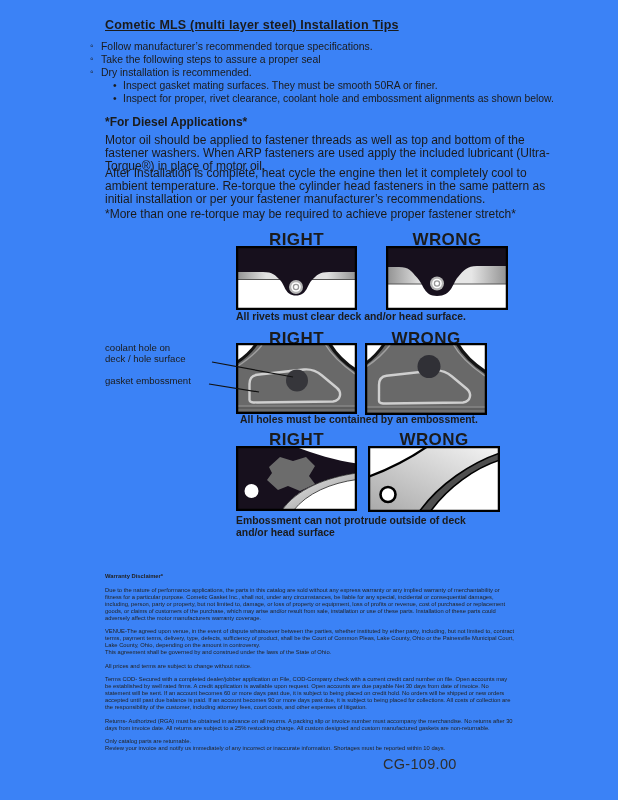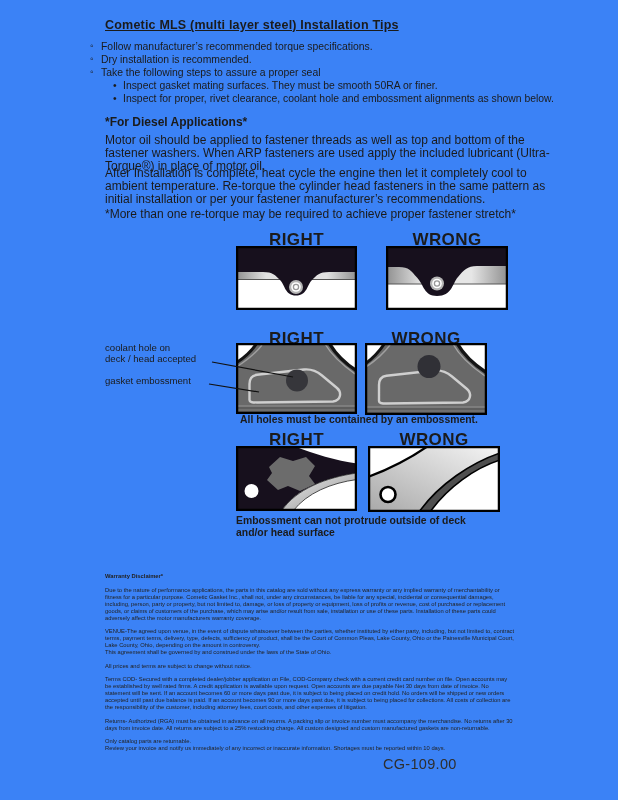--- a/index.html
+++ b/index.html
@@ -26,22 +26,22 @@
 </style>
 </head>
 <body>
 
 <div class="page">
 
   <div class="abs title" style="left:105px;top:18px;">Cometic MLS (multi layer steel) Installation Tips</div>
 
   <div class="abs" style="left:90px;top:40px;width:470px;">
     <div class="bullet">Follow manufacturer’s recommended torque specifications.</div>
+    <div class="bullet">Take the following steps to assure a proper seal</div>
     <div class="bullet">Dry installation is recommended.</div>
-    <div class="bullet">Take the following steps to assure a proper seal</div>
     <div class="sub-bullet">Inspect gasket mating surfaces.  They must be smooth 50RA or finer.</div>
     <div class="sub-bullet">Inspect for proper, rivet clearance, coolant hole and embossment alignments as shown below.</div>
   </div>
 
   <div class="abs h2" style="left:105px;top:115px;">*For Diesel Applications*</div>
   <div class="abs body-text" style="left:105px;top:134px;width:448px;">Motor oil should be applied to fastener threads as well as top and bottom of the fastener washers. When ARP fasteners are used apply the included lubricant (Ultra-Torque®) in place of motor oil.</div>
   <div class="abs body-text" style="left:105px;top:167px;width:448px;">After Installation is complete, heat cycle the engine then let it completely cool to ambient temperature. Re-torque the cylinder head fasteners in the same pattern as initial installation or per your fastener manufacturer’s recommendations.</div>
   <div class="abs body-text" style="left:105px;top:208px;width:460px;">*More than one re-torque may be required to achieve proper fastener stretch*</div>
 
   <div class="abs rw-label" style="left:236px;top:230px;width:121px;">RIGHT</div>
@@ -82,20 +82,21 @@
     <line x1="0" y1="38" x2="122" y2="38" stroke="#555" stroke-width="1"></line>
     <path d="M0,0 H122 V20 H91 C81,20 78,24 72,31 C66,38 66,50 51,50 C38,50 38,39 31,31.5 C25,25 23,21 13,21 H0 Z" fill="#17101d"></path>
     <g>
       <circle cx="51" cy="37.5" r="7" fill="#b5b5b5"></circle>
       <circle cx="51" cy="37.5" r="4.8" fill="#ffffff"></circle>
       <circle cx="51" cy="37.5" r="2.6" fill="#ffffff" stroke="#999" stroke-width="1.3"></circle>
     </g>
     <rect x="1" y="1" width="120" height="62" fill="none" stroke="#000" stroke-width="2.5"></rect>
   </svg>
 
+  <div class="abs caption" style="left:236px;top:311px;width:290px;">All rivets must clear deck and/or head surface.</div>
 
   <div class="abs rw-label" style="left:236px;top:329px;width:121px;">RIGHT</div>
   <div class="abs rw-label" style="left:365px;top:329px;width:122px;">WRONG</div>
 
   <svg class="abs" style="left:236px;top:343px;" width="121" height="71" viewBox="0 0 121 71">
     <rect x="0" y="0" width="121" height="71" fill="#696969"></rect>
     <path d="M0,0 L21,0 C15,9 8,15 0,20 Z" fill="#ffffff"></path>
     <path d="M21,0 C15,9 8,15 0,20" fill="none" stroke="#141414" stroke-width="3"></path>
     <path d="M26,2 C20,10 11,17 2,23" fill="none" stroke="#9f9f9f" stroke-width="1.4"></path>
     <path d="M93,0 L121,0 L121,28 C108,20 99,10 93,0 Z" fill="#ffffff"></path>
@@ -119,21 +120,21 @@
     <path d="M88,1 C94,12 104,22 120,33" fill="none" stroke="#a5a5a5" stroke-width="1.4"></path>
     <path d="M14,58 L14,42 C14,36 16.5,33.5 21.5,32.8 L69,27.5 C76,26.8 81,28.5 87,33.5 L102,46 C107,50.5 106,58.5 98,59.5 L21.5,60.5 C16.5,60.5 14,60 14,58 Z" fill="none" stroke="#cfcfcf" stroke-width="2.4"></path>
     <circle cx="64" cy="23.5" r="11.5" fill="#303036"></circle>
     <rect x="0" y="63.5" width="122" height="8.5" fill="#5d5d5d"></rect>
     <line x1="0" y1="64" x2="122" y2="64" stroke="#9b9b9b" stroke-width="1"></line>
     <line x1="0" y1="68" x2="122" y2="68" stroke="#8a8a8a" stroke-width="0.8"></line>
     <rect x="1" y="1" width="120" height="70" fill="none" stroke="#000" stroke-width="2.5"></rect>
   </svg>
 
   <div class="abs callout" style="left:105px;top:343px;width:107px;">coolant hole on</div>
-  <div class="abs callout" style="left:105px;top:354px;width:107px;">deck / head accepted</div>
+  <div class="abs callout" style="left:105px;top:354px;width:107px;">deck / hole surface</div>
   <div class="abs callout" style="left:105px;top:376px;width:104px;">gasket embossment</div>
 
   <svg class="abs overlay" style="left:105px;top:340px;" width="200" height="62" viewBox="0 0 200 62">
     <line x1="107" y1="22" x2="188" y2="37" stroke="#111" stroke-width="1.2"></line>
     <line x1="104" y1="44" x2="154" y2="52" stroke="#111" stroke-width="1.2"></line>
   </svg>
 
   <div class="abs caption" style="left:240px;top:414px;width:260px;">All holes must be contained by an embossment.</div>
 
   <div class="abs rw-label" style="left:236px;top:430px;width:121px;">RIGHT</div>

